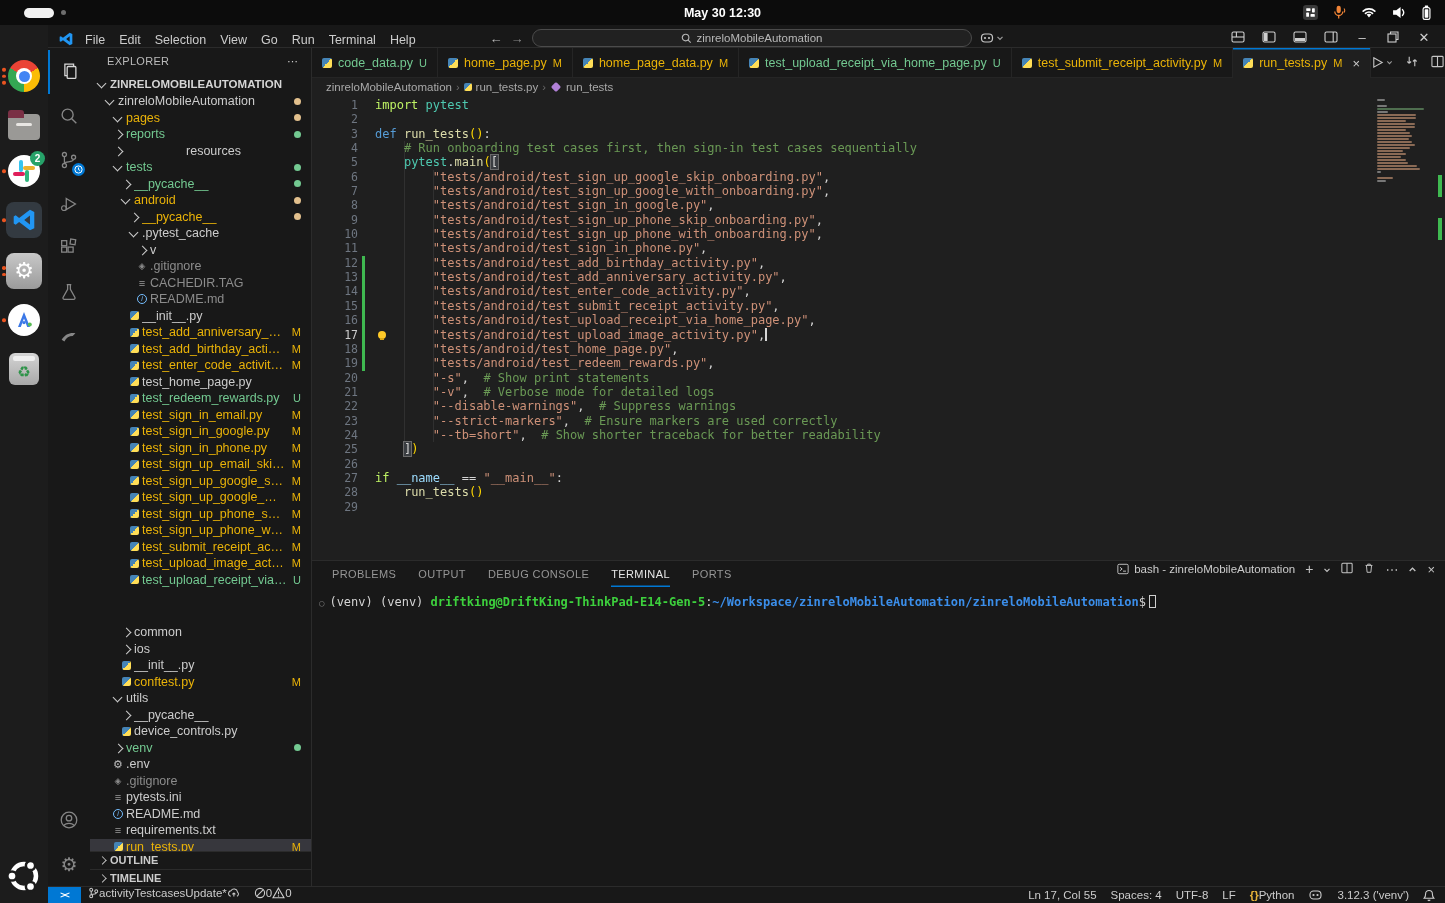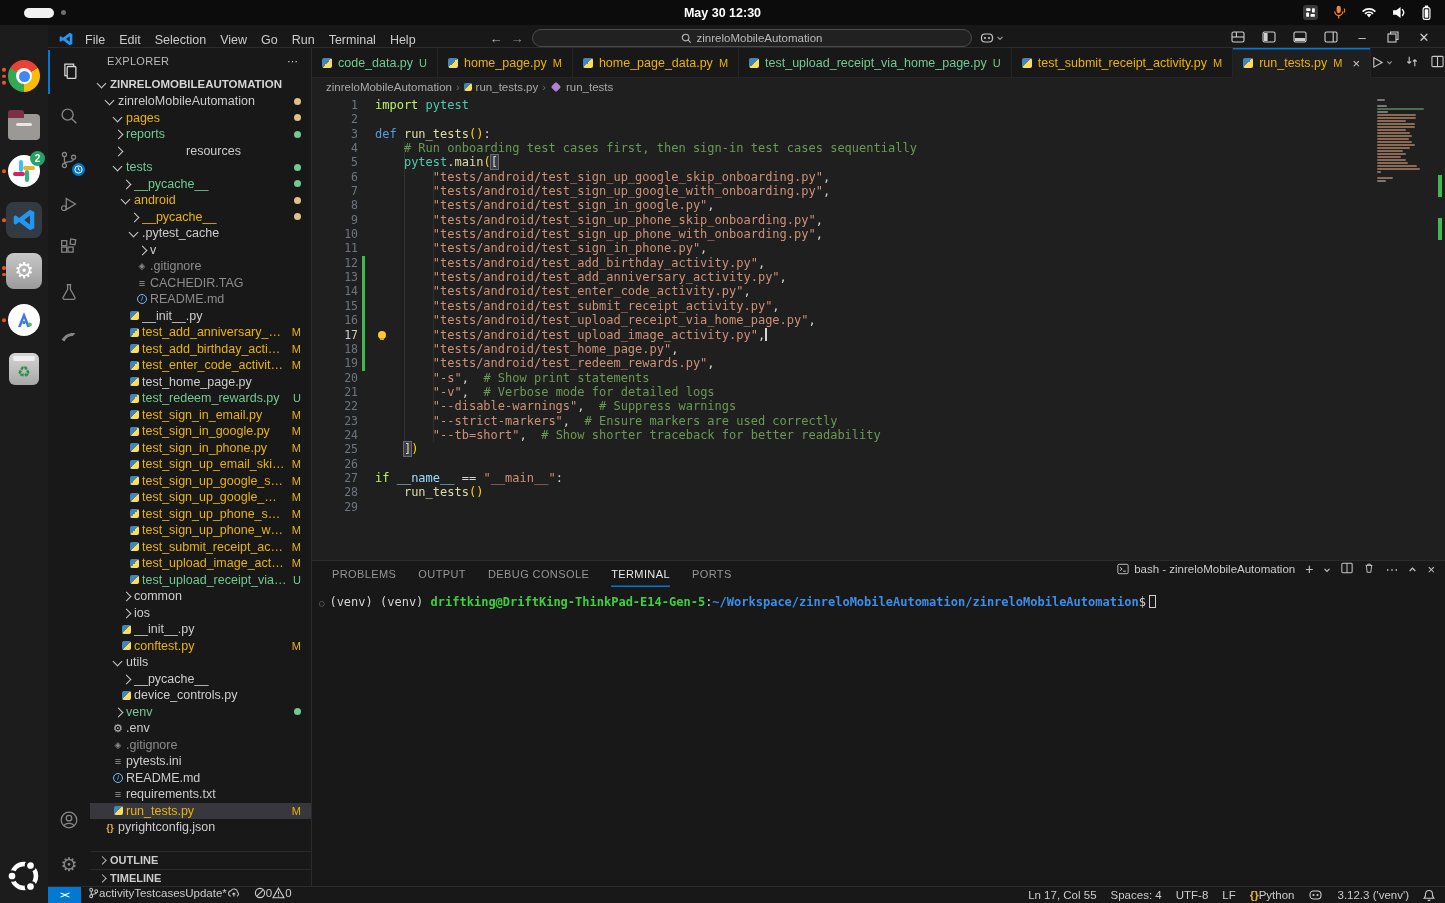--- a/index.html
+++ b/index.html
@@ -601,21 +601,21 @@
               <span class="tlabel g-mod">test_upload_image_activity.py</span>
               <span class="tbadge g-mod">M</span>
             </div>
             <div class="trow" style="padding-left: 36px;">
               <span class="fi">
                 <span class="ic-py"></span>
               </span>
               <span class="tlabel g-new">test_upload_receipt_via_home_p...</span>
               <span class="tbadge g-new">U</span>
             </div>
-            <div class="trow" style="padding-left: 28px;">
+            <div class="trow" style="padding-left: 28px; margin-top: 36px;">
               <span class="chev right"></span>
               <span class="tlabel g-none">common</span>
             </div>
             <div class="trow" style="padding-left: 28px;">
               <span class="chev right"></span>
               <span class="tlabel g-none">ios</span>
             </div>
             <div class="trow" style="padding-left: 28px;">
               <span class="fi">
                 <span class="ic-py"></span>

